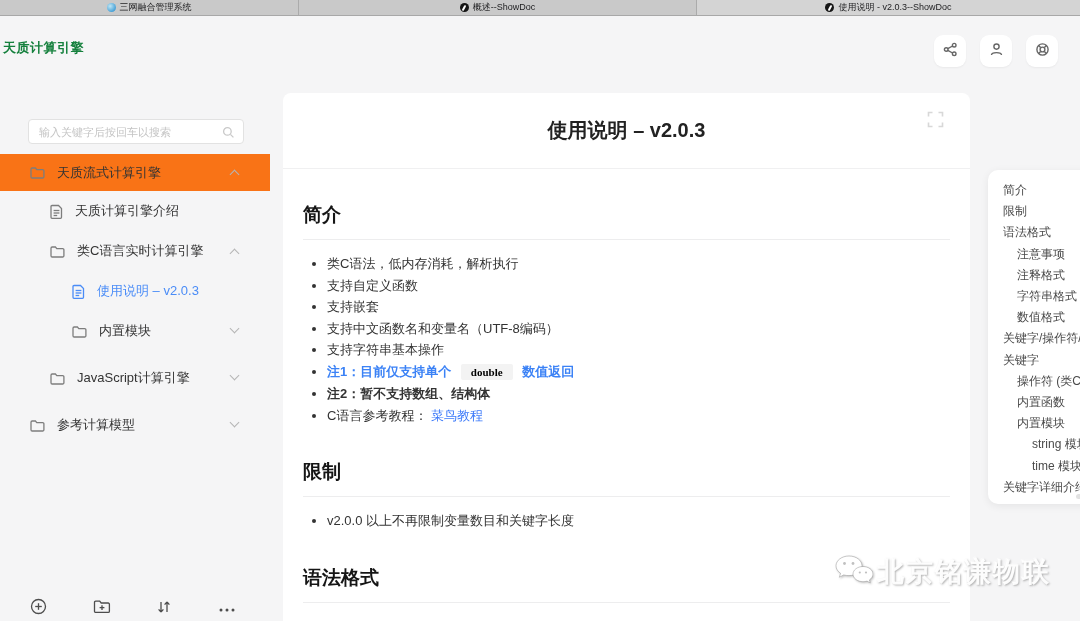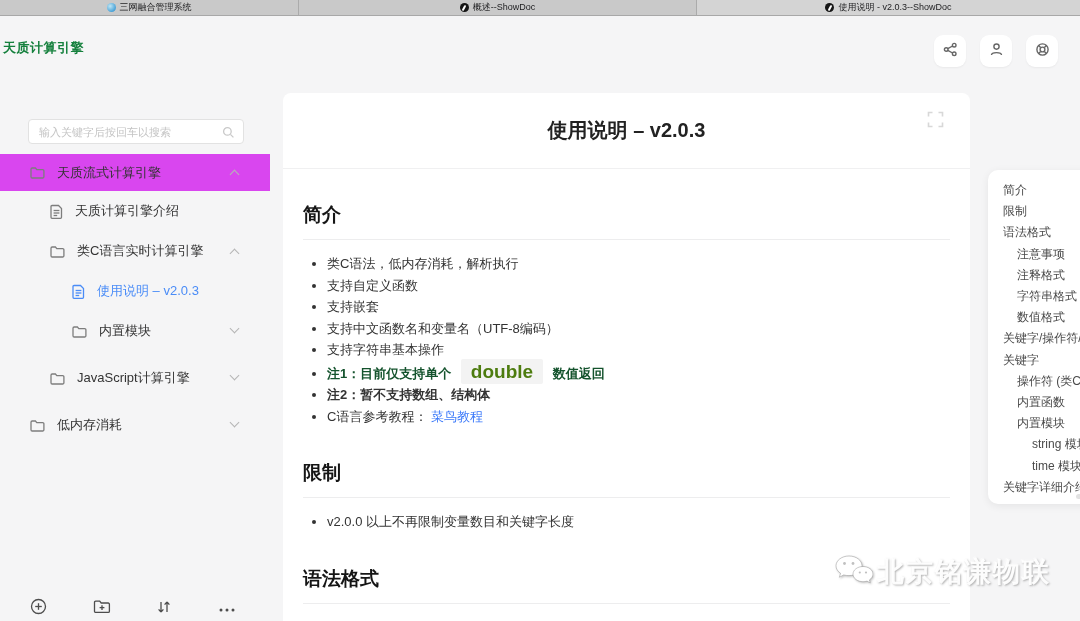--- a/index.html
+++ b/index.html
@@ -42,21 +42,21 @@
   .search-input { width: 100%; height: 25px; border: 1px solid #e2e2e2; border-radius: 4px;
     background: #fff; font-size: 11px; padding: 0 26px 0 10px; color: #333; outline: none;
     font-family: "Liberation Sans", sans-serif; }
   .search-input::placeholder { color: #c4c4c4; }
   .search-icon { position: absolute; right: 9px; top: 6px; }
   .search-icon svg { stroke: #c9c9c9; fill: none; stroke-width: 1.3; }
 
   .tree { margin-top: 10px; }
   .tree-row { height: 40px; display: flex; align-items: center; position: relative;
     font-size: 13px; color: #333; cursor: pointer; }
-  .tree-row.hl { background: #d946ef; height: 37px; } 
+  .tree-row.hl { background: #f97316; height: 37px; } 
   .ind0 { padding-left: 30px; }
   .ind1 { padding-left: 50px; }
   .ind2 { padding-left: 72px; }
   .tree-icon { margin-right: 12px; display: inline-flex; }
   .tree-icon svg { stroke: #7d7d7d; fill: none; stroke-width: 1.3; }
   .tree-row.active { color: #4a8cf7; }
   .tree-row.active .tree-icon svg { stroke: #4a8cf7; }
   .chev { position: absolute; right: 32px; width: 7px; height: 7px;
     border-right: 1.4px solid #b5b5b5; border-bottom: 1.4px solid #b5b5b5; }
   .chev.up { transform: rotate(-135deg); top: 19px; }
@@ -76,24 +76,24 @@
     padding-top: 24px; }
   .fullscreen-btn { position: absolute; top: 18px; right: 26px; background: none; border: none;
     cursor: pointer; }
   .fullscreen-btn svg { stroke: #d8d8d8; fill: none; stroke-width: 1.6; }
   .title-divider { margin-top: 24px; border-bottom: 1px solid #f0f0f1; }
   .doc-body { padding: 0 20px; }
   .doc-body h2 { font-size: 19px; font-weight: bold; color: #151515; margin-top: 33px;
     padding-bottom: 11px; border-bottom: 1px solid #ededee; }
   .doc-body ul { margin-top: 13px; padding-left: 24px; }
   .doc-body li { font-size: 13px; line-height: 21.5px; color: #333; }
-  .b { font-weight: bold; color: #14532d; }
-  .code-chip { font-family: Liberation Sans, sans-serif;
-    font-weight: bold; color: #4d7c0f; background: #f3f3f3; border-radius: 2px;
-    padding: 2px 10px; margin: 0 6px; font-size: 19px; }
+  .b { font-weight: bold; color: #3b82f6; }
+  .code-chip { font-family: Liberation Serif, serif;
+    font-weight: bold; color: #000000; background: #f3f3f3; border-radius: 2px;
+    padding: 2px 10px; margin: 0 6px; font-size: 11px; }
   .doc-link { color: #3e7bfa; cursor: pointer; text-decoration: none; }
 
   
   .toc-panel { position: absolute; left: 988px; top: 170px; width: 130px; height: 334px;
     background: #fff; border-radius: 10px 0 0 10px; box-shadow: 0 2px 8px rgba(0,0,0,0.07);
     padding: 10px 0 10px 15px; overflow: hidden; }
   .toc-item { font-size: 12px; color: #4a4a4a; line-height: 21.2px; white-space: nowrap;
     cursor: pointer; }
   .toc-item.l1 { padding-left: 14px; }
   .toc-item.l2 { padding-left: 29px; }
@@ -224,21 +224,21 @@
         </span>
       <span>JavaScript计算引擎</span>
       <span class="chev down"></span>
     </div>
     <div class="tree-row ind0 mt8">
       <span class="tree-icon">
           <svg width="15" height="13" viewBox="0 0 15 13">
             <path d="M1 3.2 a1.2 1.2 0 0 1 1.2 -1.2 h3.2 l1.4 1.6 h5.9 a1.2 1.2 0 0 1 1.2 1.2 v6 a1.2 1.2 0 0 1 -1.2 1.2 h-10.5 a1.2 1.2 0 0 1 -1.2 -1.2 z"></path>
           </svg>
         </span>
-      <span>低内存消耗</span>
+      <span>参考计算模型</span>
       <span class="chev down"></span>
     </div>
   </div>
 
   <div class="sidebar-toolbar">
     <button class="tool-btn">
       <span><svg width="17" height="17" viewBox="0 0 17 17">
             <circle cx="8.5" cy="8.5" r="7"></circle>
             <line x1="8.5" y1="5.2" x2="8.5" y2="11.8"></line>
             <line x1="5.2" y1="8.5" x2="11.8" y2="8.5"></line>

